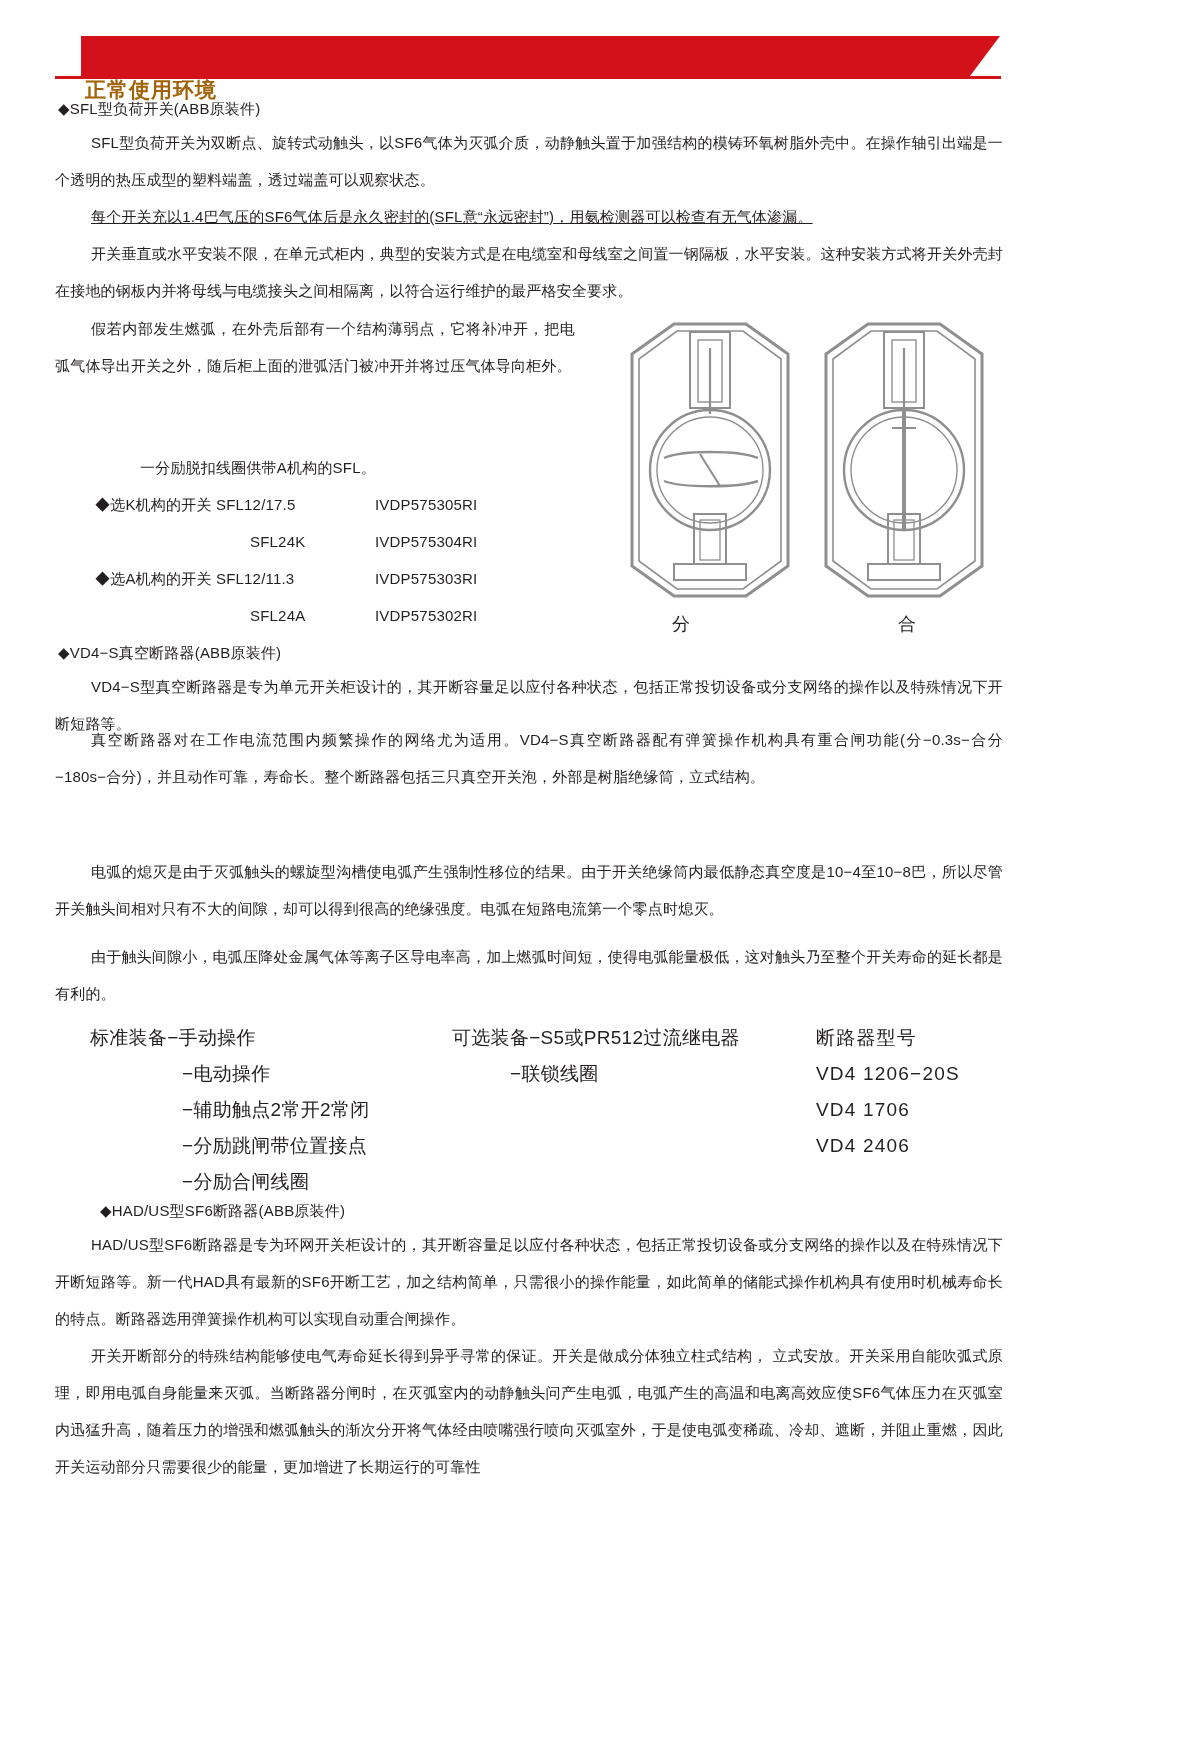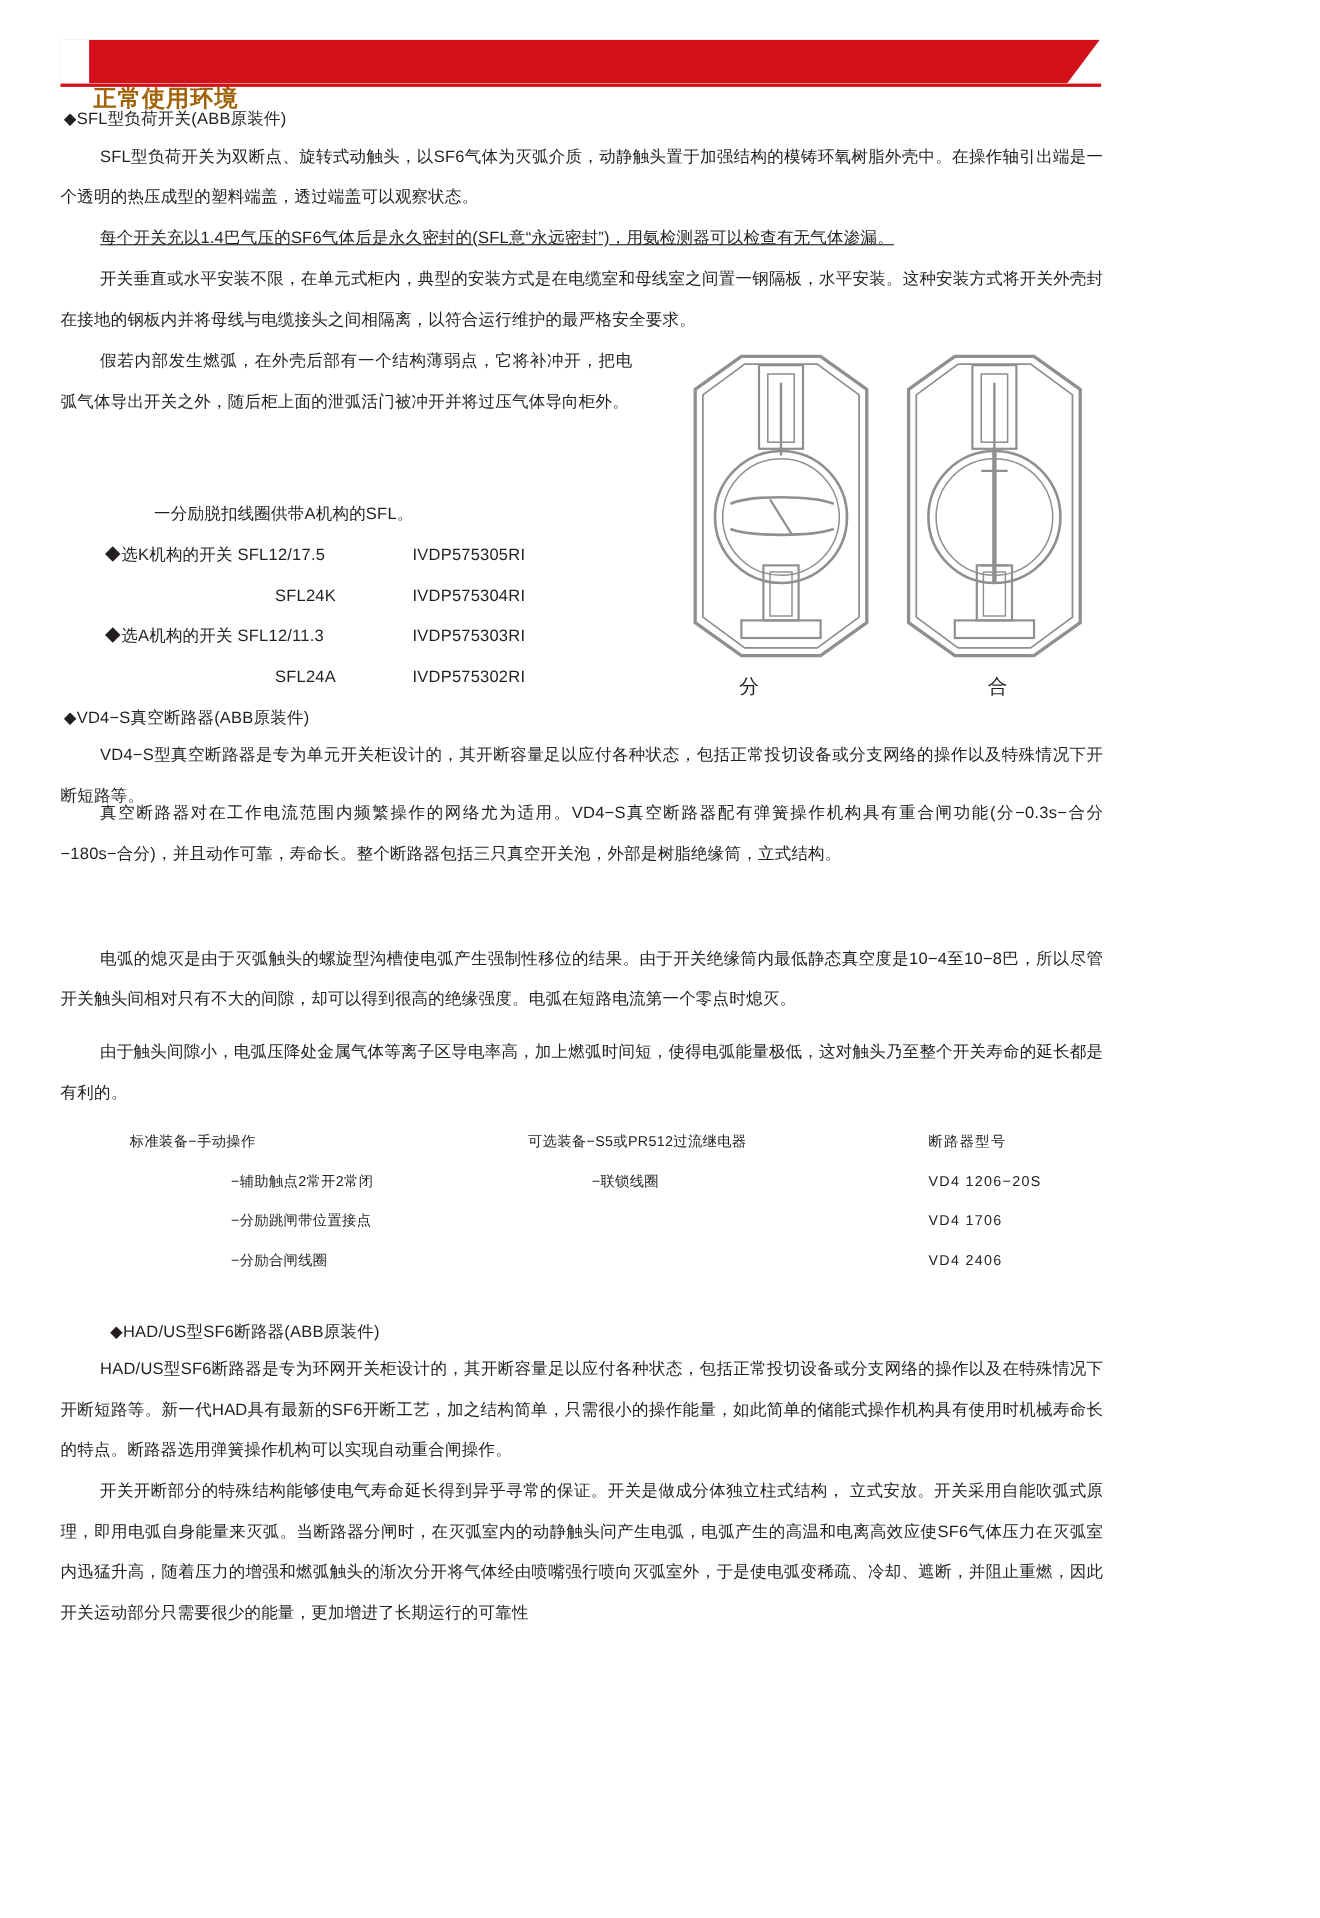--- a/index.html
+++ b/index.html
@@ -92,24 +92,23 @@
   .fig-caption {
     position: absolute;
     top: 612px;
     font-size: 18px;
     color: #231f20;
   }
 
   
   .spec-col {
     position: absolute;
-    font-size: 13px;
+    font-size: 19px;
     line-height: 36px;
     letter-spacing: 0.3px;
-    margin-left: 28px;
   }
   .mono-ish {
     letter-spacing: 1.2px;
   }
 </style>
 </head>
 <body>
 
 <div class="page">
 
@@ -193,20 +192,21 @@
   <div class="fig-caption" style="left:898px;">合</div>
 
   <div class="para col-left" style="top:634px; width:900px;">◆VD4−S真空断路器(ABB原装件)</div>
   <div class="para indent" style="left:55px; top:668px; width:948px;">VD4−S型真空断路器是专为单元开关柜设计的，其开断容量足以应付各种状态，包括正常投切设备或分支网络的操作以及特殊情况下开断短路等。</div>
   <div class="para indent" style="left:55px; top:721px; width:948px;">真空断路器对在工作电流范围内频繁操作的网络尤为适用。VD4−S真空断路器配有弹簧操作机构具有重合闸功能(分−0.3s−合分−180s−合分)，并且动作可靠，寿命长。整个断路器包括三只真空开关泡，外部是树脂绝缘筒，立式结构。</div>
   <div class="para indent" style="left:55px; top:853px; width:948px;">电弧的熄灭是由于灭弧触头的螺旋型沟槽使电弧产生强制性移位的结果。由于开关绝缘筒内最低静态真空度是10−4至10−8巴，所以尽管开关触头间相对只有不大的间隙，却可以得到很高的绝缘强度。电弧在短路电流第一个零点时熄灭。</div>
   <div class="para indent" style="left:55px; top:938px; width:948px;">由于触头间隙小，电弧压降处金属气体等离子区导电率高，加上燃弧时间短，使得电弧能量极低，这对触头乃至整个开关寿命的延长都是有利的。</div>
 
   <div class="spec-col" style="left:90px; top:1020px; width:330px;">
     <div>标准装备−手动操作</div>
+    <div style="padding-left:92px;">−电动操作</div>
     <div style="padding-left:92px;">−辅助触点2常开2常闭</div>
     <div style="padding-left:92px;">−分励跳闸带位置接点</div>
     <div style="padding-left:92px;">−分励合闸线圈</div>
   </div>
 
   <div class="spec-col" style="left:452px; top:1020px; width:340px;">
     <div>可选装备−S5或PR512过流继电器</div>
     <div style="padding-left:58px;">−联锁线圈</div>
   </div>
 

